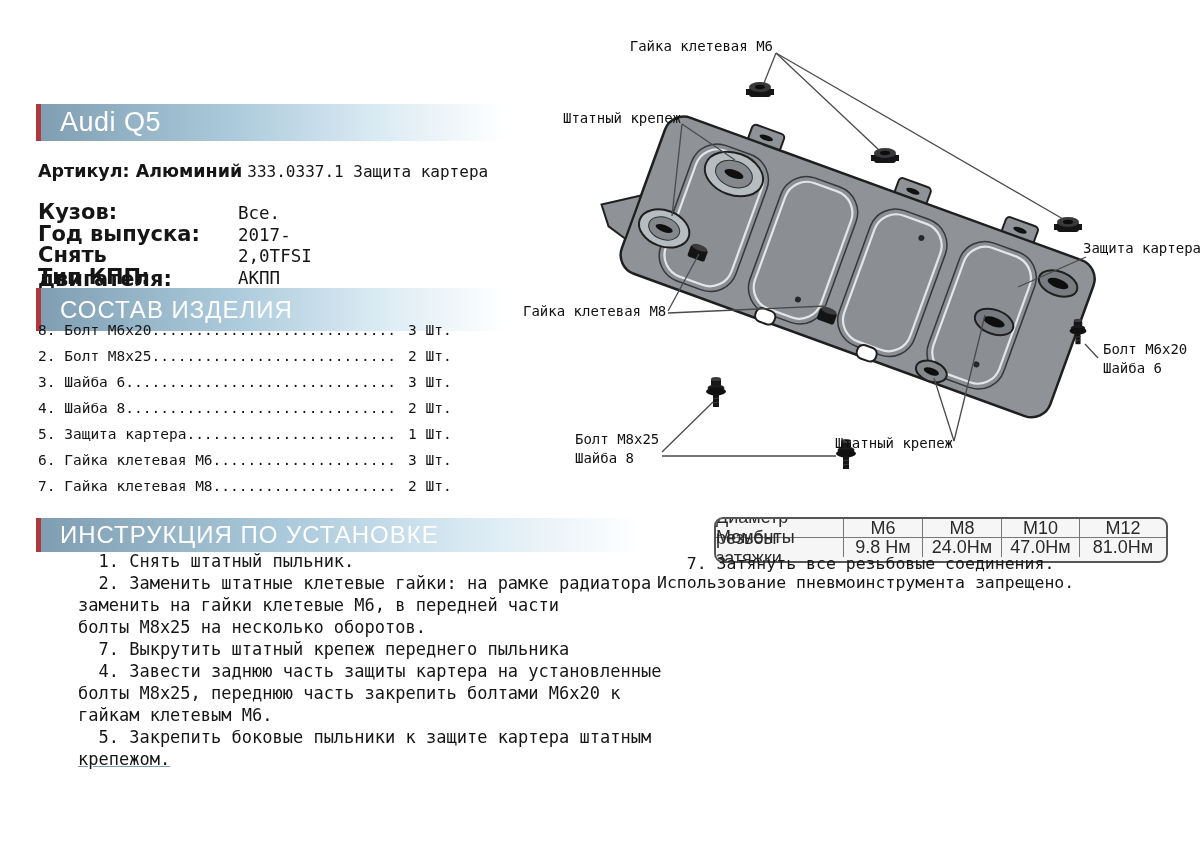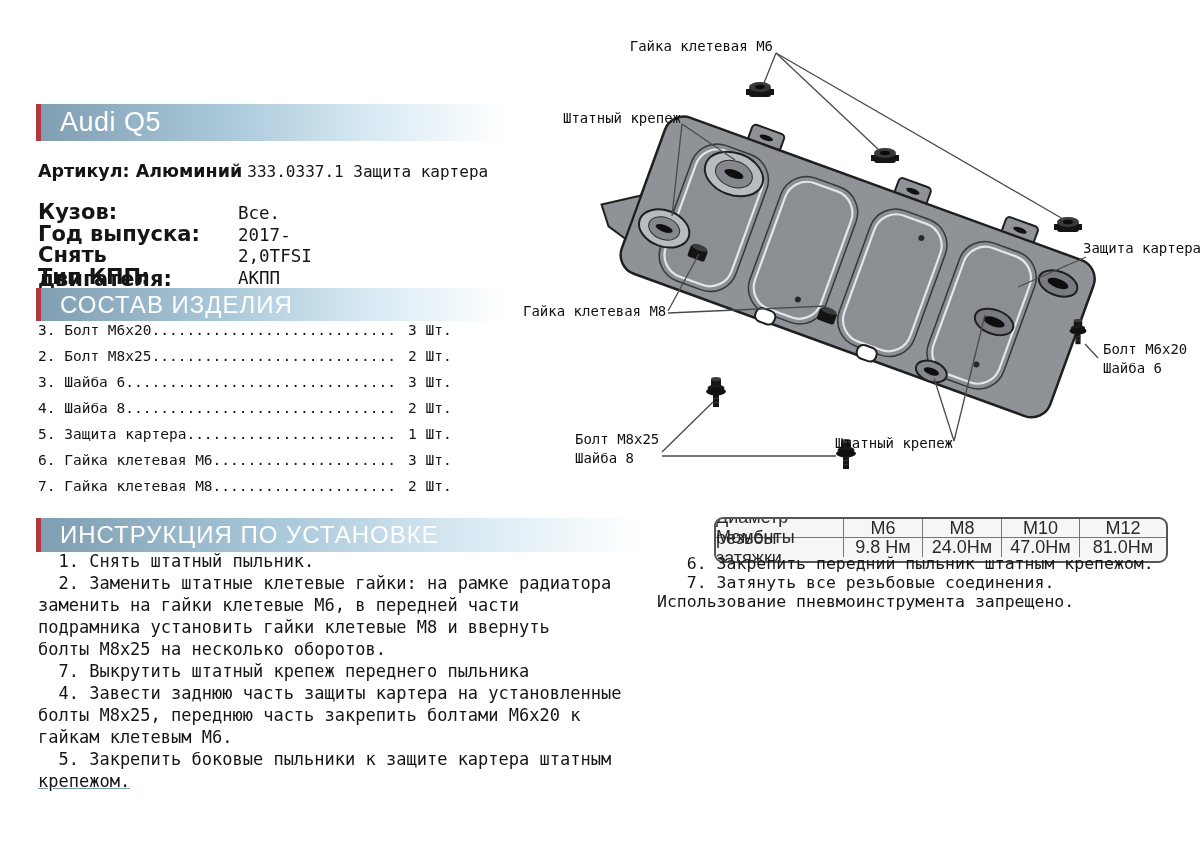--- a/index.html
+++ b/index.html
@@ -7,21 +7,21 @@
         font-family:"DejaVu Sans", sans-serif;color:#151515;}
 
   
   .bar{position:absolute;background:linear-gradient(to right,#7f9db0 0%,#a9c8da 40%,#d9eaf3 72%,#ffffff 100%);}
   .bar .red{position:absolute;left:0;top:0;width:5px;height:100%;background:#b0383c;}
   .bar .bartext{position:absolute;left:24px;top:0;bottom:0;display:flex;align-items:center;
         font-family:"Liberation Sans",sans-serif;font-weight:normal;color:#ffffff;letter-spacing:1px;}
 
   #bar-audi{left:36px;top:104px;width:470px;height:37px;}
   #bar-audi .bartext{font-size:27px;letter-spacing:0.5px;}
-  #bar-parts{left:36px;top:288px;width:470px;height:33px;}
+  #bar-parts{left:36px;top:288px;width:470px;height:43px;}
   #bar-parts .bartext{font-size:24px;}
   #bar-instr{left:36px;top:518px;width:604px;height:34px;}
   #bar-instr .bartext{font-size:24px;}
 
   
   #article{position:absolute;left:38px;top:161px;white-space:nowrap;}
   #article .alabel{font-weight:bold;font-size:17.5px;}
   #article .avalue{font-family:"DejaVu Sans Mono",monospace;font-size:16px;}
   #specs{position:absolute;left:38px;top:200px;}
   .spec-row{display:flex;height:21.5px;align-items:baseline;}
@@ -32,21 +32,21 @@
   #parts-list{position:absolute;left:38px;top:322px;width:436px;
       font-family:"DejaVu Sans Mono",monospace;font-size:14.5px;}
   .part-row{display:flex;height:26px;align-items:baseline;}
   .part-name{white-space:pre;flex:none;}
   .part-dots{flex:1 1 auto;overflow:hidden;white-space:nowrap;}
   .part-qty{flex:none;width:66px;padding-left:12px;white-space:pre;}
 
   
   #instr-lines{position:absolute;left:38px;top:551px;
       font-family:"DejaVu Sans Mono",monospace;font-size:17px;}
-  .iline{height:22px;white-space:pre;}
+  .iline{height:22px;white-space:pre;margin-left:40px;}
   .iline-underline{text-decoration:underline;text-decoration-color:#7f9db0;}
 
   
   #torque{position:absolute;left:714px;top:517px;width:450px;height:42px;
       border:2px solid #555;border-radius:9px;overflow:hidden;background:#f6f6f6;
       display:grid;grid-template-columns:128px 79px 79px 78px 86px;grid-template-rows:19px 19px;}
   #torque .cell{border-right:1px solid #777;border-bottom:1px solid #777;
       display:flex;align-items:center;justify-content:center;
       font-family:"Liberation Sans",sans-serif;font-size:18px;color:#2a2a2a;}
   #torque .cell:nth-child(5n){border-right:none;}
@@ -96,21 +96,21 @@
     </div>
   </div>
 
   <div class="bar" id="bar-parts">
     <div class="red"></div>
     <div class="bartext">СОСТАВ ИЗДЕЛИЯ</div>
   </div>
 
   <div id="parts-list">
     <div class="part-row">
-      <span class="part-name">3. Болт М6х20</span>
+      <span class="part-name">8. Болт М6х20</span>
         <span class="part-dots">..............................................................</span>
         <span class="part-qty">3 Шт.</span>
     </div>
     <div class="part-row">
       <span class="part-name">2. Болт М8х25</span>
         <span class="part-dots">..............................................................</span>
         <span class="part-qty">2 Шт.</span>
     </div>
     <div class="part-row">
       <span class="part-name">3. Шайба 6</span>
@@ -141,21 +141,20 @@
 
   <div class="bar" id="bar-instr">
     <div class="red"></div>
     <div class="bartext">ИНСТРУКЦИЯ ПО УСТАНОВКЕ</div>
   </div>
 
   <div id="instr-lines">
     <div class="iline">  1. Снять штатный пыльник.</div>
     <div class="iline">  2. Заменить штатные клетевые гайки: на рамке радиатора</div>
     <div class="iline">заменить на гайки клетевые М6, в передней части</div>
-    <div class="iline">подрамника установить гайки клетевые М8 и ввернуть</div>
     <div class="iline">болты М8х25 на несколько оборотов.</div>
     <div class="iline">  7. Выкрутить штатный крепеж переднего пыльника</div>
     <div class="iline">  4. Завести заднюю часть защиты картера на установленные</div>
     <div class="iline">болты М8х25, переднюю часть закрепить болтами М6х20 к</div>
     <div class="iline">гайкам клетевым М6.</div>
     <div class="iline">  5. Закрепить боковые пыльники к защите картера штатным</div>
     <div class="iline iline-underline">крепежом.</div>
   </div>
 
   <div id="torque">
@@ -165,21 +164,20 @@
     <div class="cell">М10</div>
     <div class="cell">М12</div>
     <div class="cell">Моменты затяжки</div>
     <div class="cell">9.8 Нм</div>
     <div class="cell">24.0Нм</div>
     <div class="cell">47.0Нм</div>
     <div class="cell">81.0Нм</div>
   </div>
 
   <div id="notes">
-    <div class="nline">   6. Закрепить передний пыльник штатным крепежом.</div>
     <div class="nline">   7. Затянуть все резьбовые соединения.</div>
     <div class="nline">Использование пневмоинструмента запрещено.</div>
   </div>
 
   <svg id="diagram" width="680" height="470" viewBox="0 0 680 470">
 
     <g transform="translate(338,246) rotate(20)">
 
       <g>
         <rect x="-147" y="-98" width="34" height="18" rx="4" fill="#8f9397" stroke="#1f1f1f" stroke-width="2"></rect>

